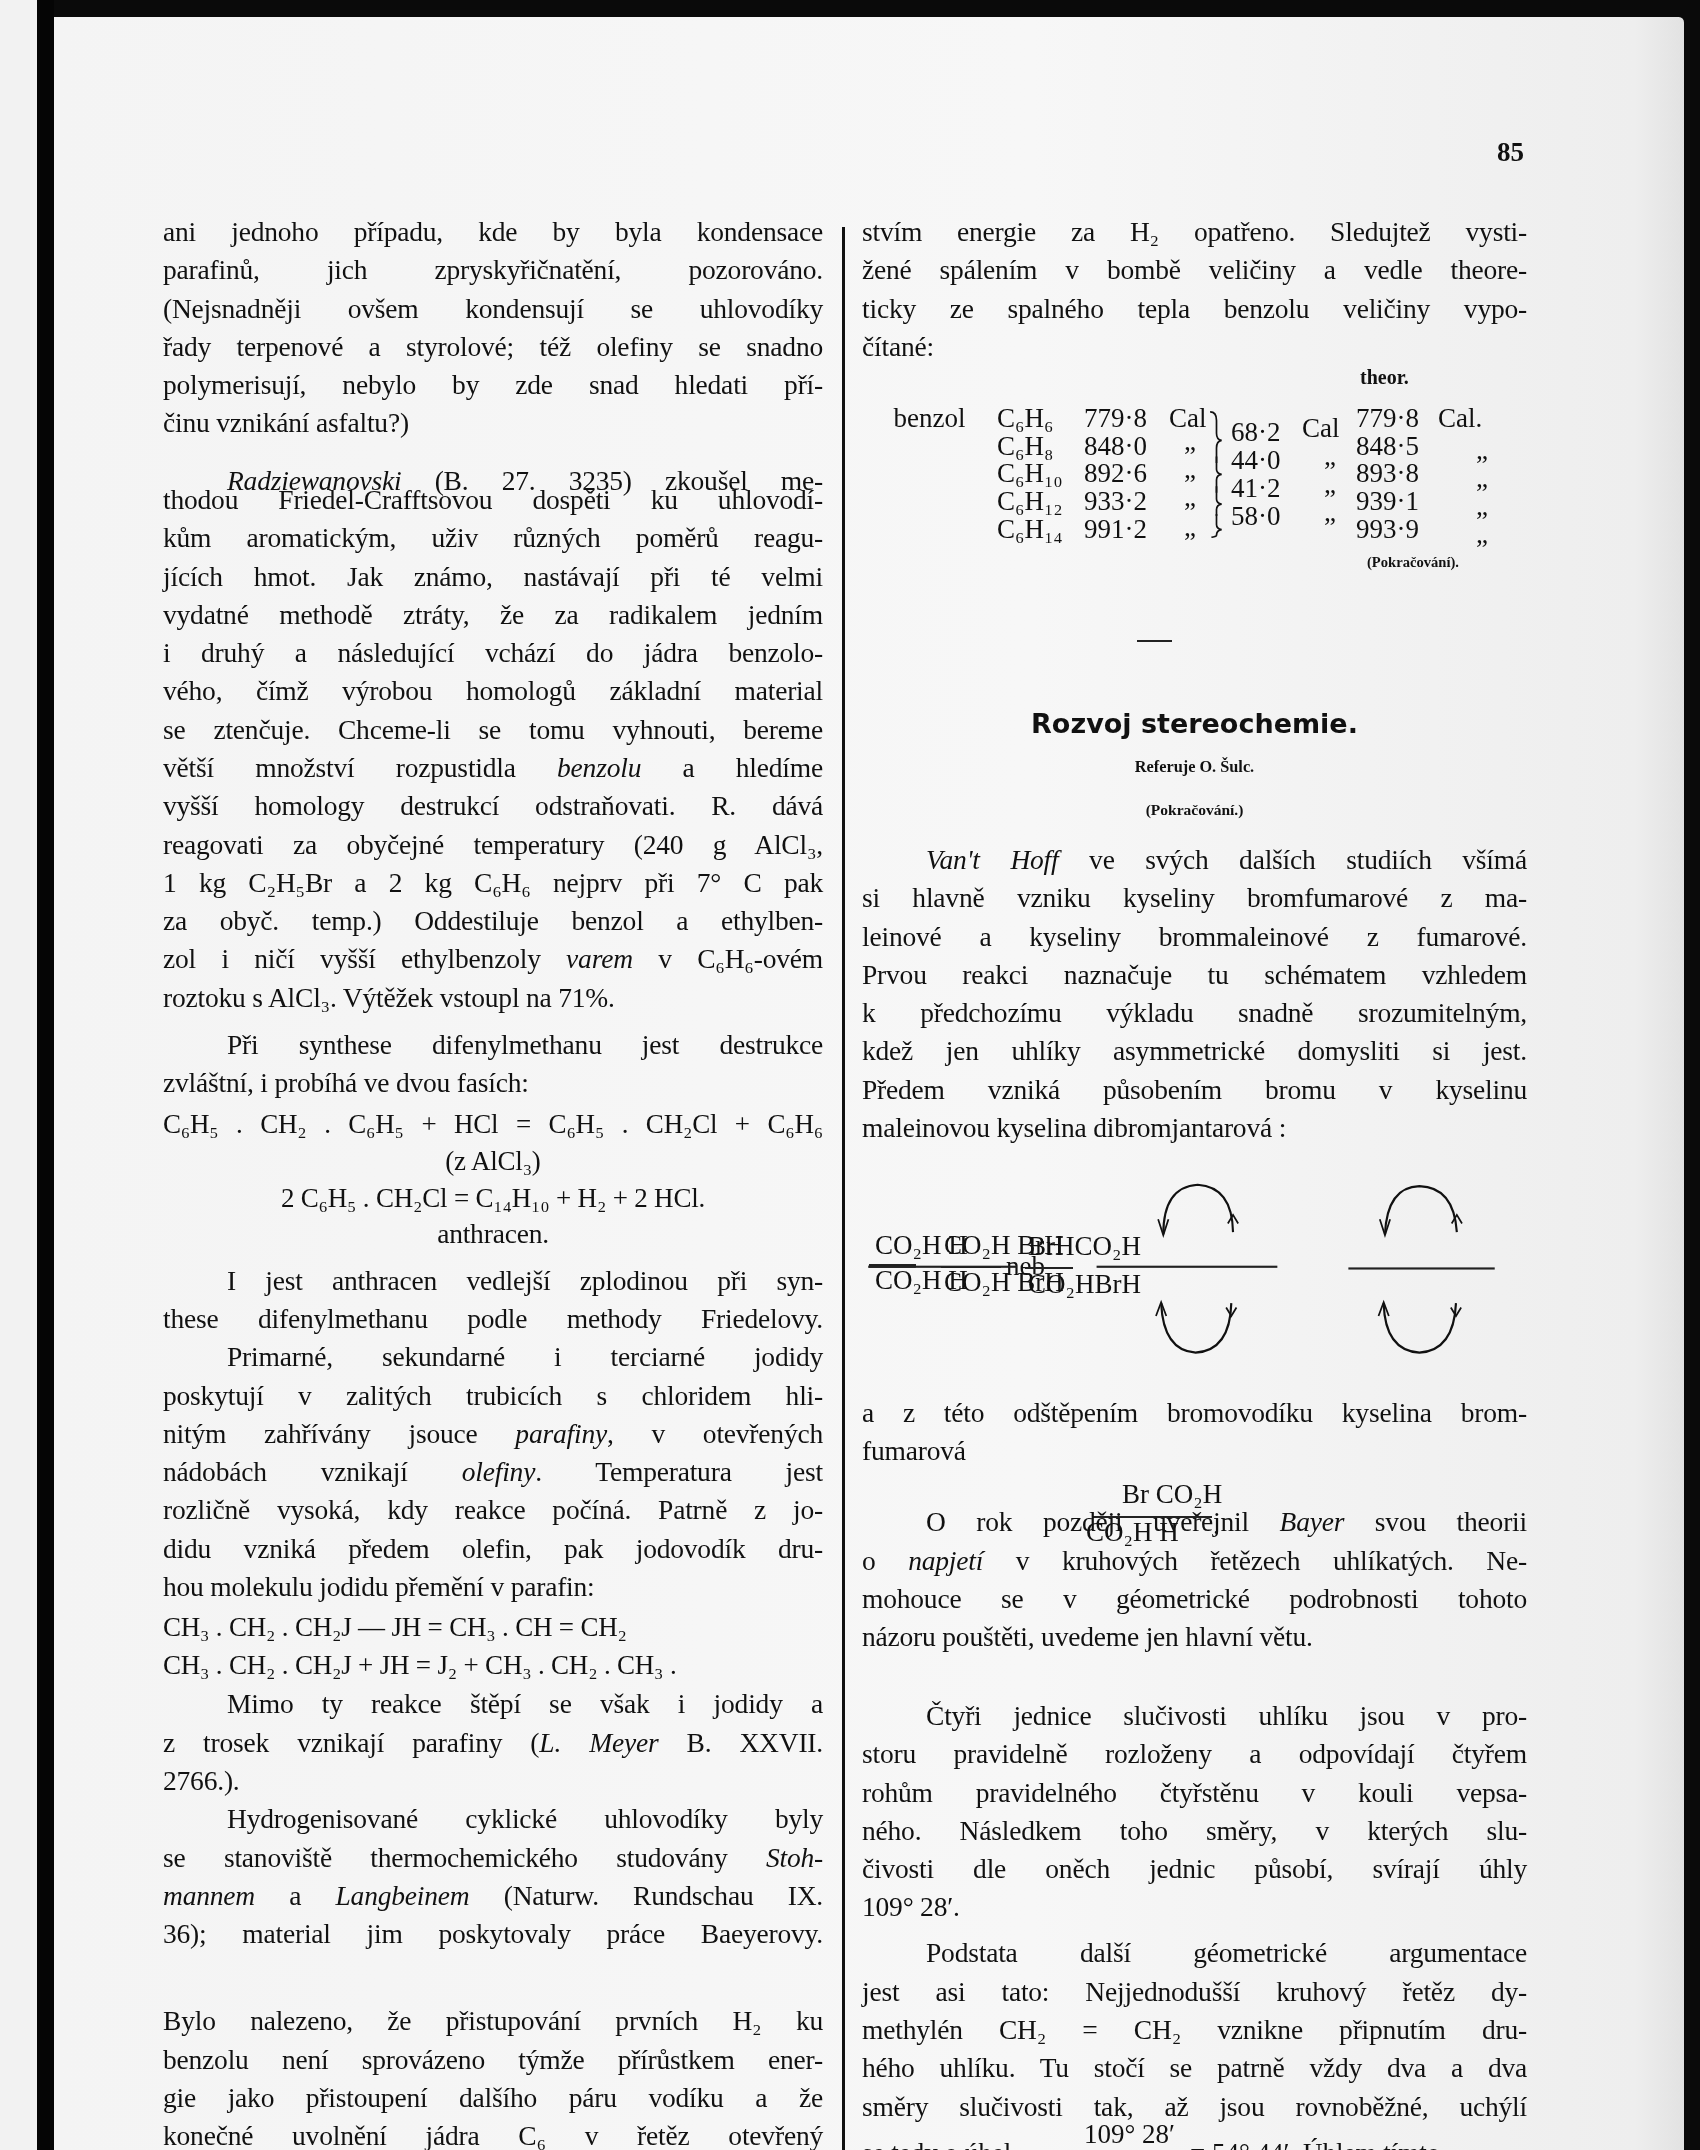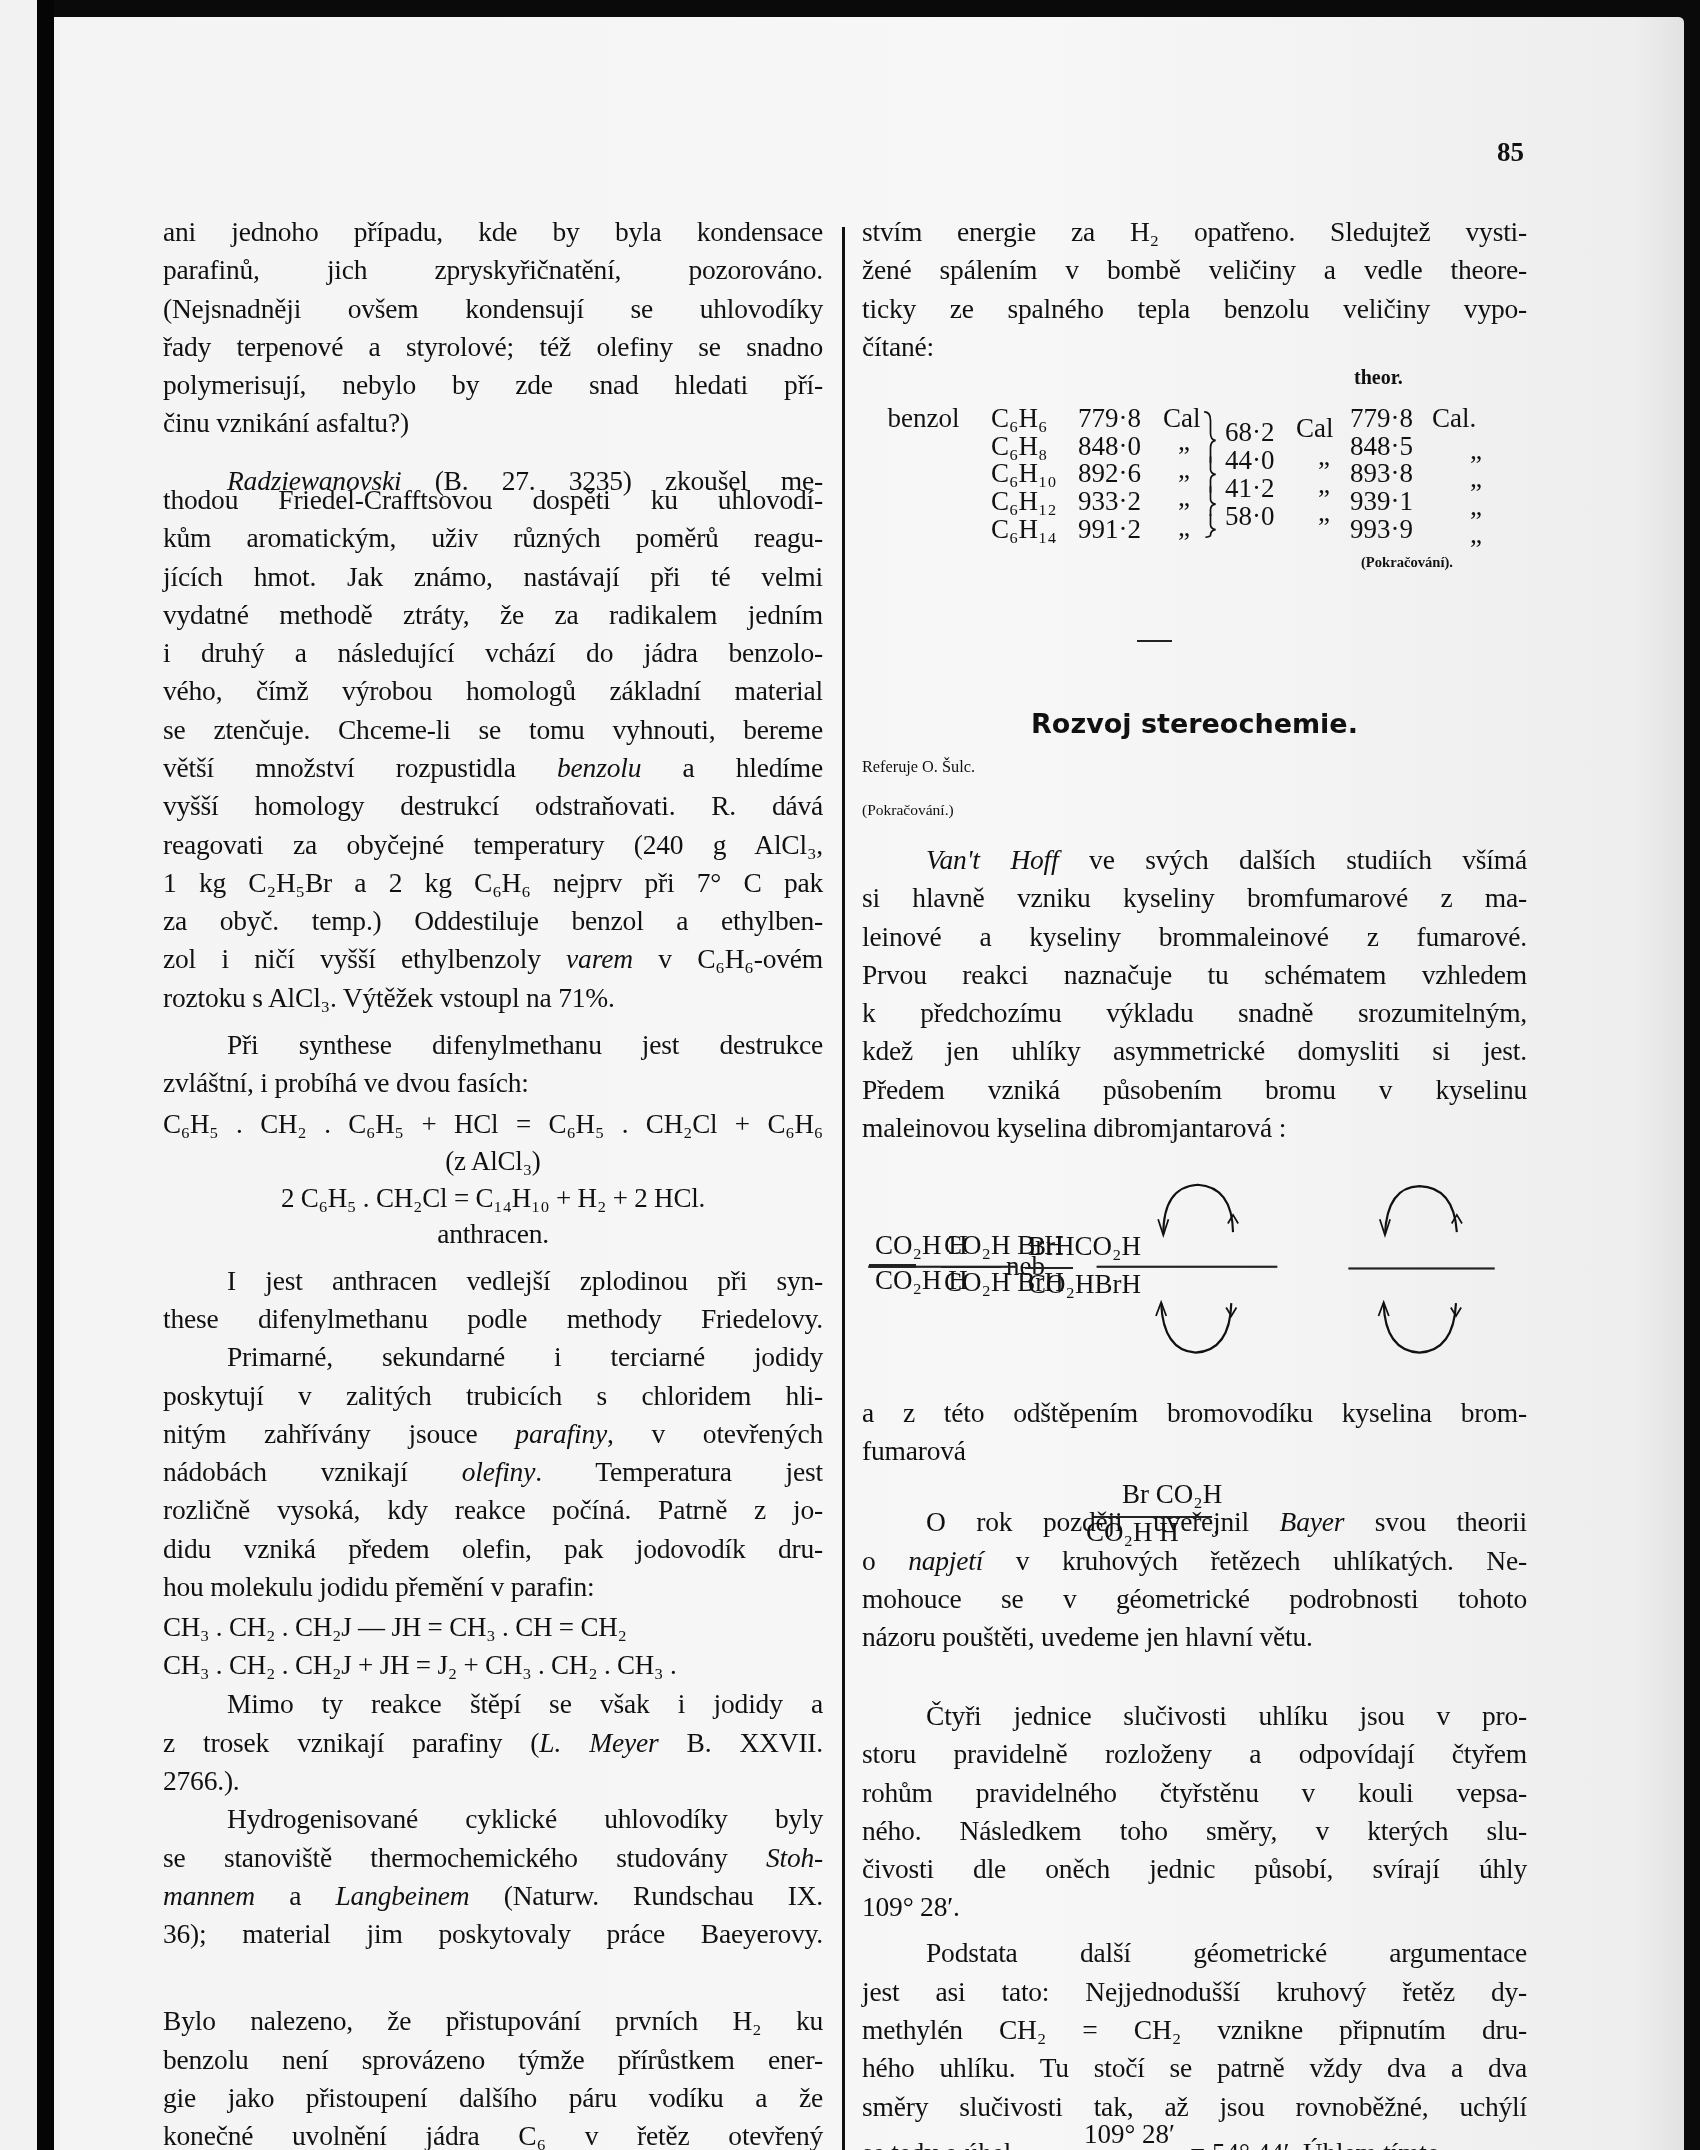--- a/index.html
+++ b/index.html
@@ -17,21 +17,21 @@
   .divider { position:absolute; left:842px; width:2.6px; background:#111; }
   .line { position:absolute; left:0; width:100%; font-size:27.5px; line-height:34px; height:34px;
           white-space:nowrap; text-align:justify; text-align-last:justify; letter-spacing:-0.2px;
           font-family:"Liberation Serif",serif; transform-origin:left center; }
   .line.nojust { text-align:left; text-align-last:left; }
   .line.center { text-align:center; text-align-last:center; }
   .indent { padding-left:64px; box-sizing:border-box; }
   .formula { font-size:27px; }
   i { font-style:italic; }
   .heading { position:absolute; font-family:"DejaVu Sans","Liberation Sans",sans-serif; font-weight:bold; font-size:27px; text-align:center; width:100%; }
-  .small-caption { position:absolute; font-size:15.5px; text-align:left; width:100%; font-weight:normal; font-family:"Liberation Serif",serif; }
+  .small-caption { position:absolute; font-size:15.5px; text-align:center; width:100%; font-weight:bold; font-family:"Liberation Serif",serif; }
   .rule { position:absolute; height:1.7px; background:#222; }
   .tbl { position:absolute; font-family:"Liberation Serif",serif; font-size:27px; }
   .tbl span { position:absolute; white-space:nowrap; }
   .frac { position:absolute; font-family:"Liberation Serif",serif; font-size:27px; }
   .frac .num, .frac .den { position:absolute; white-space:nowrap; }
   .frac .bar { position:absolute; height:2.2px; background:#222; }
   svg.arrows { position:absolute; }
 </style>
 </head>
 <body>
@@ -105,21 +105,21 @@
   <div class="line" style="top:2119px">konečné uvolnění jádra C₆ v řetěz otevřený</div>
 
 </div>
 
 <div class="col col-right">
   <div class="line" style="top:215px">stvím energie za H₂ opatřeno. Sledujtež vysti-</div>
   <div class="line" style="top:253px">žené spálením v bombě veličiny a vedle theore-</div>
   <div class="line" style="top:292px">ticky ze spalného tepla benzolu veličiny vypo-</div>
   <div class="line nojust" style="top:330px">čítané:</div>
 
-  <div class="tbl" style="left:4px;top:366px;width:665px;height:224px;">
+  <div class="tbl" style="left:10px;top:366px;width:665px;height:224px;">
     <span style="left:488px;top:0;font-size:20px;font-weight:bold;">theor.</span>
     <span style="left:21.5px;top:37px;">benzol</span>
 
     <span style="left:125px;top:37px;">C₆H₆</span>
     <span style="left:125px;top:65px;">C₆H₈</span>
     <span style="left:125px;top:92px;">C₆H₁₀</span>
     <span style="left:125px;top:120px;">C₆H₁₂</span>
     <span style="left:125px;top:148px;">C₆H₁₄</span>
 
     <span style="left:212px;top:37px;">779·8</span>

